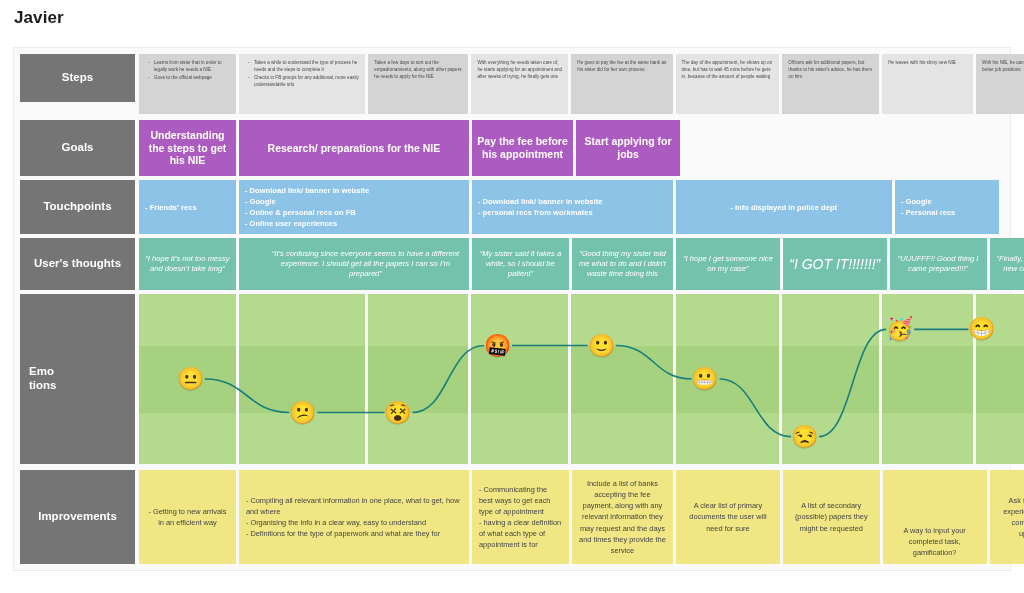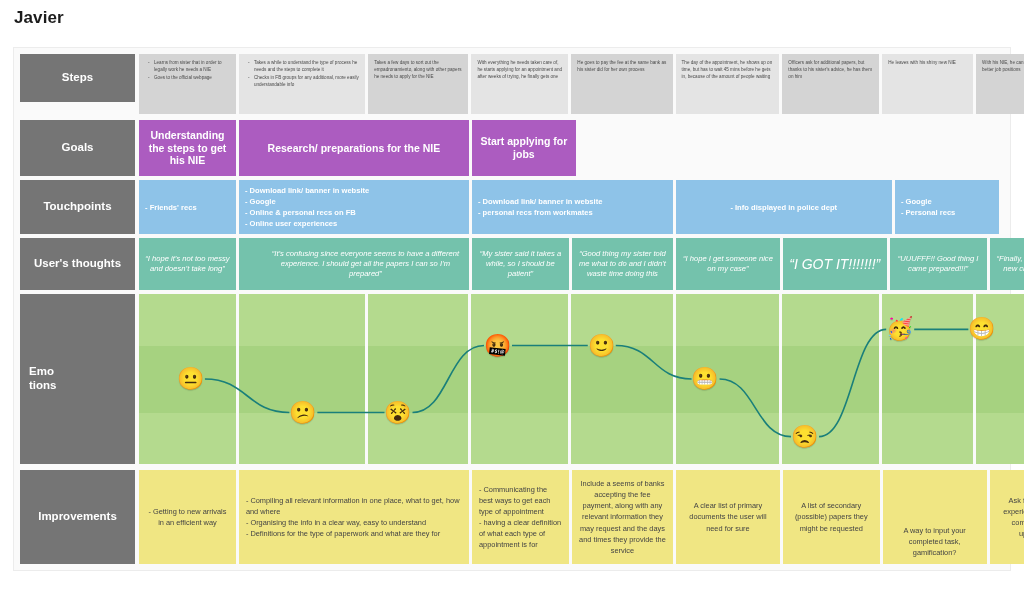--- a/index.html
+++ b/index.html
@@ -254,20 +254,21 @@
             <p>With his NIE, he can finally start applying for better job positions</p>
           </div>
         </div>
     </div>
 
     <div class="row" id="row-goals">
       <div class="rowlabel">Goals</div>
       <div class="cells" id="goals-cells">
           <div class="cell goals-cell" style="flex: 0 0 11.2%;">Understanding the steps to get his NIE</div>
           <div class="cell goals-cell" style="flex: 0 0 26.6%;">Research/ preparations for the NIE</div>
+          <div class="cell goals-cell" style="flex: 0 0 11.7%;">Pay the fee before his appointment</div>
           <div class="cell goals-cell" style="flex: 0 0 12%;">Start applying for jobs</div>
         </div>
     </div>
 
     <div class="row" id="row-touch">
       <div class="rowlabel">Touchpoints</div>
       <div class="cells" id="touch-cells">
           <div class="cell touch-cell" style="flex: 0 0 11.2%;">
             <div>- Friends' recs</div>
           </div>
@@ -366,21 +367,21 @@
               <p>- Definitions for the type of paperwork and what are they for</p>
             </div>
           </div>
           <div class="cell improve-cell" style="flex: 0 0 11.2%;">
             <div>
               <p>- Communicating the best ways to get each type of appointment</p>
               <p>- having a clear definition of what each type of appointment is for</p>
             </div>
           </div>
           <div class="cell improve-cell ctr" style="flex: 0 0 11.7%;">
-            <p>Include a seems of banks accepting the fee payment, along with any relevant information they may request and the days and times they provide the service</p>
+            <p>Include a list of banks accepting the fee payment, along with any relevant information they may request and the days and times they provide the service</p>
           </div>
           <div class="cell improve-cell ctr" style="flex: 0 0 12%;">
             <p>A clear list of primary documents the user will need for sure</p>
           </div>
           <div class="cell improve-cell ctr" style="flex: 0 0 11.2%;">
             <p>A list of secondary (possible) papers they might be requested</p>
           </div>
           <div class="cell improve-cell ctr" style="flex: 0 0 12%; align-items: flex-end;">
             <p>A way to input your completed task, gamification?</p>
           </div>

